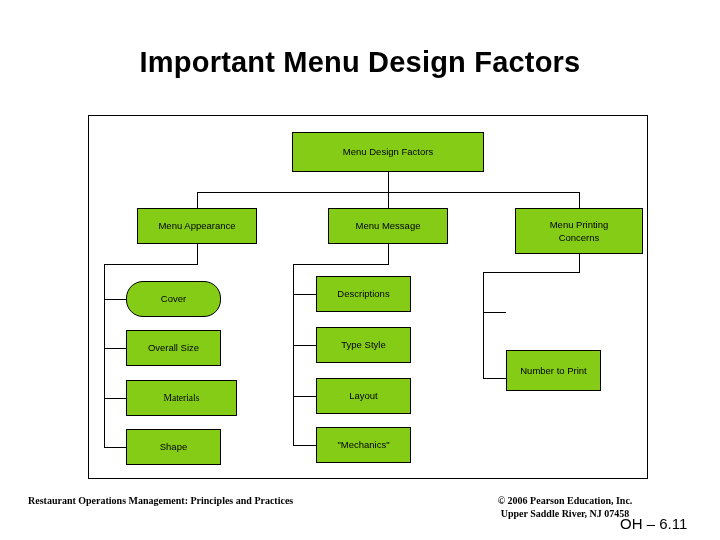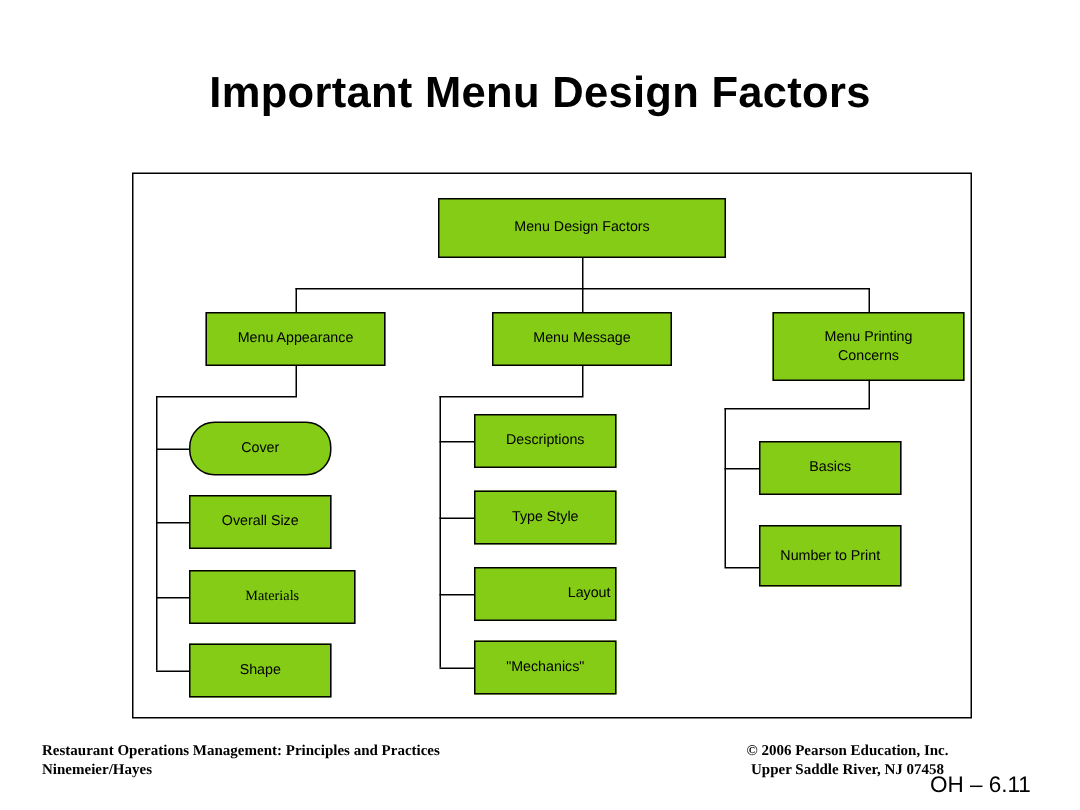--- a/index.html
+++ b/index.html
@@ -163,45 +163,41 @@
     <div class="conn-h" style="left:204px; top:229px; width:23px;"></div>
     <div class="conn-h" style="left:204px; top:280px; width:23px;"></div>
     <div class="conn-h" style="left:204px; top:329px; width:23px;"></div>
 
     <div class="node" style="left:227px; top:160px; width:95px; height:36px;">
       <span>Descriptions</span>
     </div>
     <div class="node" style="left:227px; top:211px; width:95px; height:36px;">
       <span>Type Style</span>
     </div>
-    <div class="node" style="left:227px; top:262px; width:95px; height:36px;justify-content:flex-end;">
+    <div class="node" style="left:227px; top:262px; width:95px; height:36px;">
       <span>Layout</span>
     </div>
     <div class="node" style="left:227px; top:311px; width:95px; height:36px;">
       <span>"Mechanics"</span>
     </div>
 
     <div class="conn-v" style="left:490px; top:138px; height:18px;"></div>
     <div class="conn-h" style="left:394px; top:156px; width:97px;"></div>
     <div class="conn-v" style="left:394px; top:156px; height:106px;"></div>
     <div class="conn-h" style="left:394px; top:196px; width:23px;"></div>
     <div class="conn-h" style="left:394px; top:262px; width:23px;"></div>
 
-    <div class="node" style="left:417px; top:178px; width:95px; height:36px;">
-      <span>Basics</span>
-    </div>
     <div class="node" style="left:417px; top:234px; width:95px; height:41px;">
       <span>Number to Print</span>
     </div>
 
   </div>
 
   <div class="footer-text" id="footer-left">
     <div>Restaurant Operations Management: Principles and Practices</div>
-    <div>Ninemeier/Hayes</div>
   </div>
 
   <div class="footer-text" id="footer-right">
     <div>© 2006 Pearson Education, Inc.</div>
     <div>Upper Saddle River, NJ 07458</div>
   </div>
 
   <div id="oh-label">OH – 6.11</div>
 
 </div>

